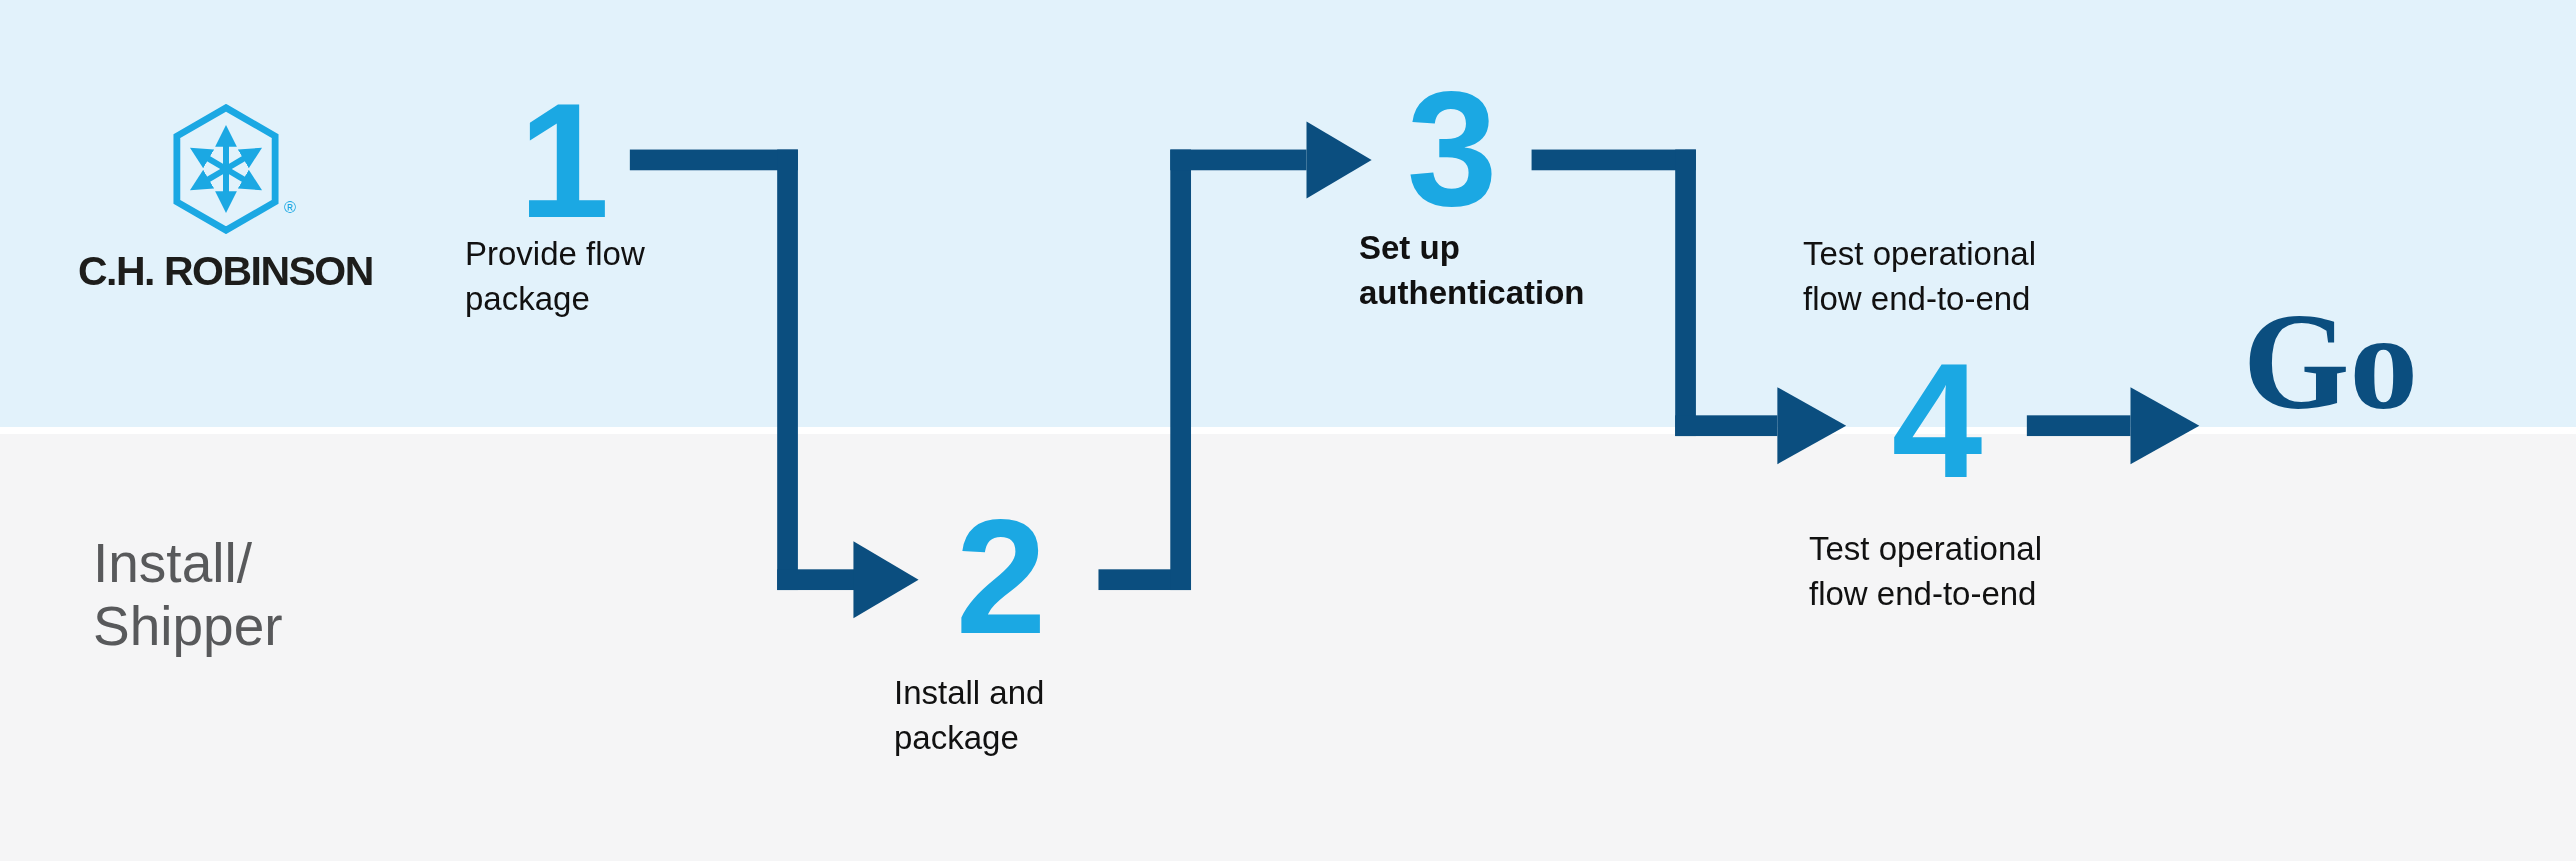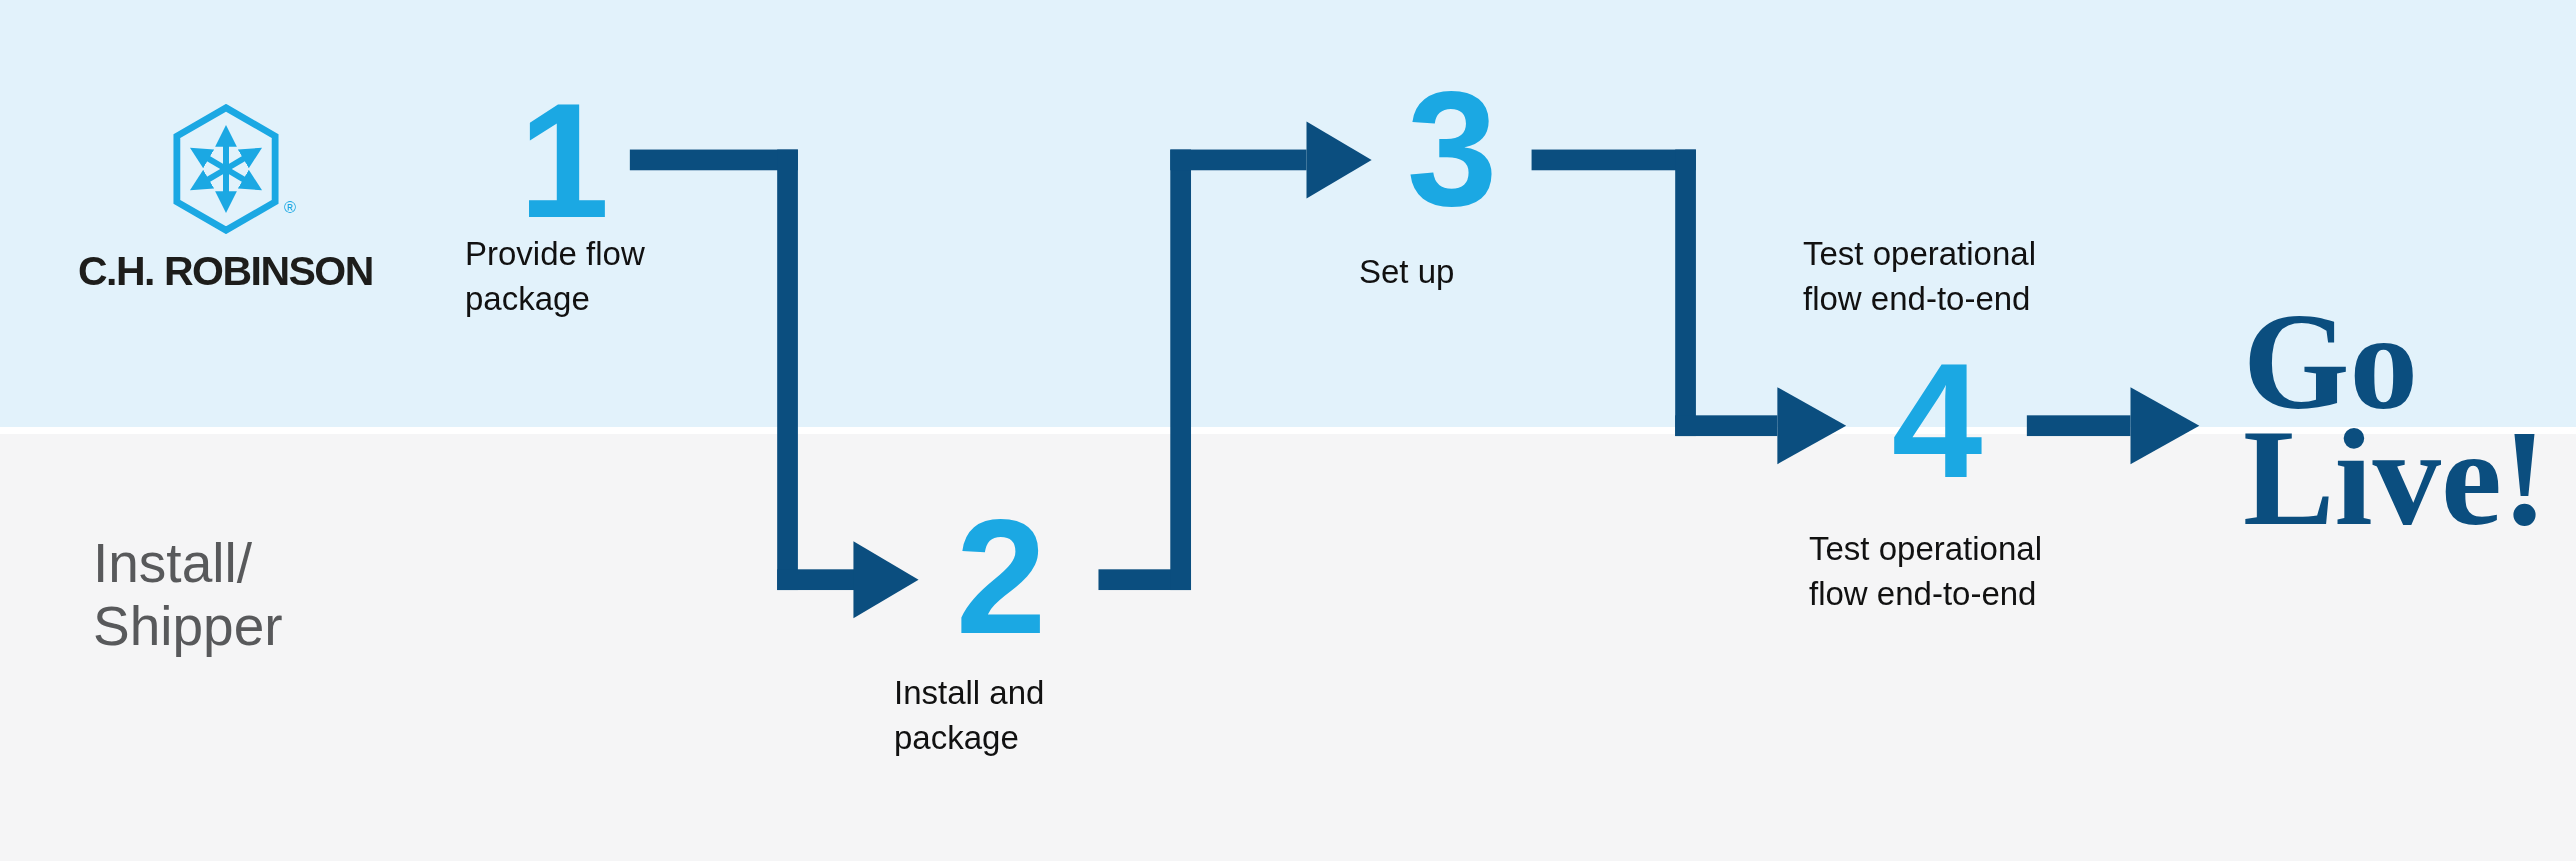--- a/index.html
+++ b/index.html
@@ -86,33 +86,33 @@
     <div>package</div>
   </div>
 
   <div class="step-number" style="left:1001px;top:495px;">2</div>
   <div class="step-label" style="left:894px;top:646px;margin-top:24px;">
     <div>Install and</div>
     <div>package</div>
   </div>
 
   <div class="step-number" style="left:1452px;top:67px;">3</div>
-  <div class="step-label" style="left:1359px;top:249px;">
+  <div class="step-label" style="left:1359px;top:225px;font-weight:bold;">
     <div>Set up</div>
+    <div>authentication</div>
   </div>
 
   <div class="step-label" style="left:1803px;top:231px;">
     <div>Test operational</div>
     <div>flow end-to-end</div>
   </div>
   <div class="step-number" style="left:1937px;top:339px;">4</div>
   <div class="step-label" style="left:1809px;top:526px;">
     <div>Test operational</div>
     <div>flow end-to-end</div>
   </div>
 
   <div class="finish-text">
     <div>Go</div>
-    <div>Live!</div>
   </div>
 
 </div>
 
 
 </body></html>

